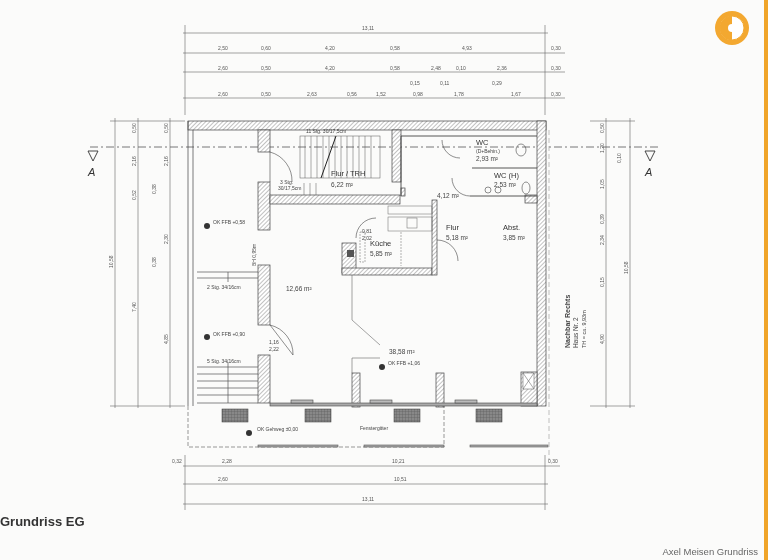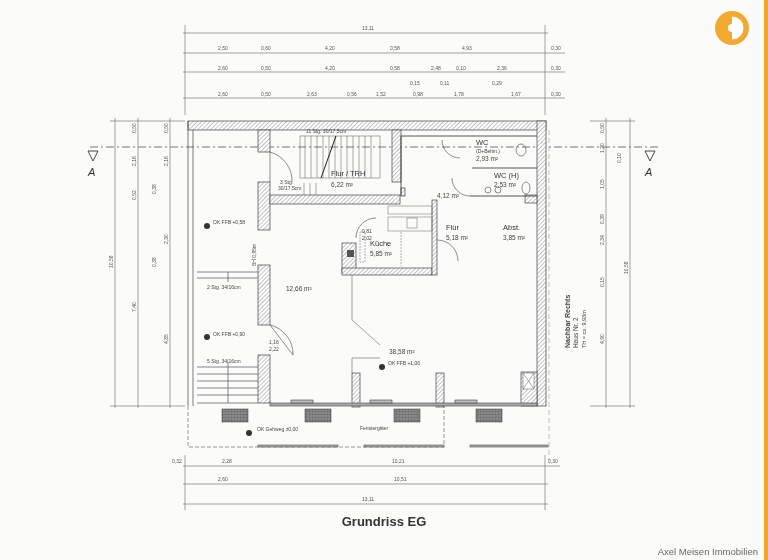--- a/index.html
+++ b/index.html
@@ -3,21 +3,21 @@
 <meta charset="utf-8">
 <style>
   html, body { margin: 0; padding: 0; }
   body { width: 768px; height: 560px; background: #fbfbfa; position: relative; overflow: hidden; font-family: "Liberation Sans", sans-serif; }
   #plan { position: absolute; left: 0; top: 0; }
   .t { font-family: "Liberation Sans", sans-serif; fill: #444; }
   .dim { font-size: 5px; fill: #555; }
   .room { font-size: 7.5px; fill: #333; }
   .area { font-size: 6.5px; fill: #444; }
   .small { font-size: 5px; fill: #444; }
-  .title-text { position: absolute; left: 0; width: 768px; top: 514px; text-align: center; font-family: "Liberation Sans", sans-serif; font-weight: bold; font-size: 13px; color: #333; }
+  .title-text { position: absolute; left: 0; width: 768px; top: 514px; text-align: left; font-family: "Liberation Sans", sans-serif; font-weight: bold; font-size: 13px; color: #333; }
   .brand { position: absolute; right: 10px; top: 546px; font-family: "Liberation Sans", sans-serif; font-size: 9.5px; color: #666; }
   .logo-bar { position: absolute; right: 0; top: 0; width: 4px; height: 560px; background: #f0a52a; }
   .logo { position: absolute; left: 712px; top: 8px; width: 40px; height: 40px; }
 </style>
 </head>
 <body>
 
 <svg id="plan" width="768" height="560" viewBox="0 0 768 560">
   <defs>
     <pattern id="hatch" width="3" height="3" patternUnits="userSpaceOnUse" patternTransform="rotate(45)">
@@ -331,13 +331,13 @@
 
 <div class="title-text">Grundriss EG</div>
 
 <svg class="logo" viewBox="0 0 40 40">
   <circle cx="20" cy="20" r="17" fill="#f3a830"></circle>
   <circle cx="20" cy="20" r="12" fill="#fff" stroke="#f3a830" stroke-width="1"></circle>
   <path d="M20,8 A12,12 0 0 0 20,32 Z" fill="#f3a830"></path>
   <circle cx="20" cy="20" r="4" fill="#fff"></circle>
 </svg>
 <div class="logo-bar"></div>
-<div class="brand">Axel Meisen Immobilien</div>
+<div class="brand">Axel Meisen Grundriss</div>
 
 </body></html>

